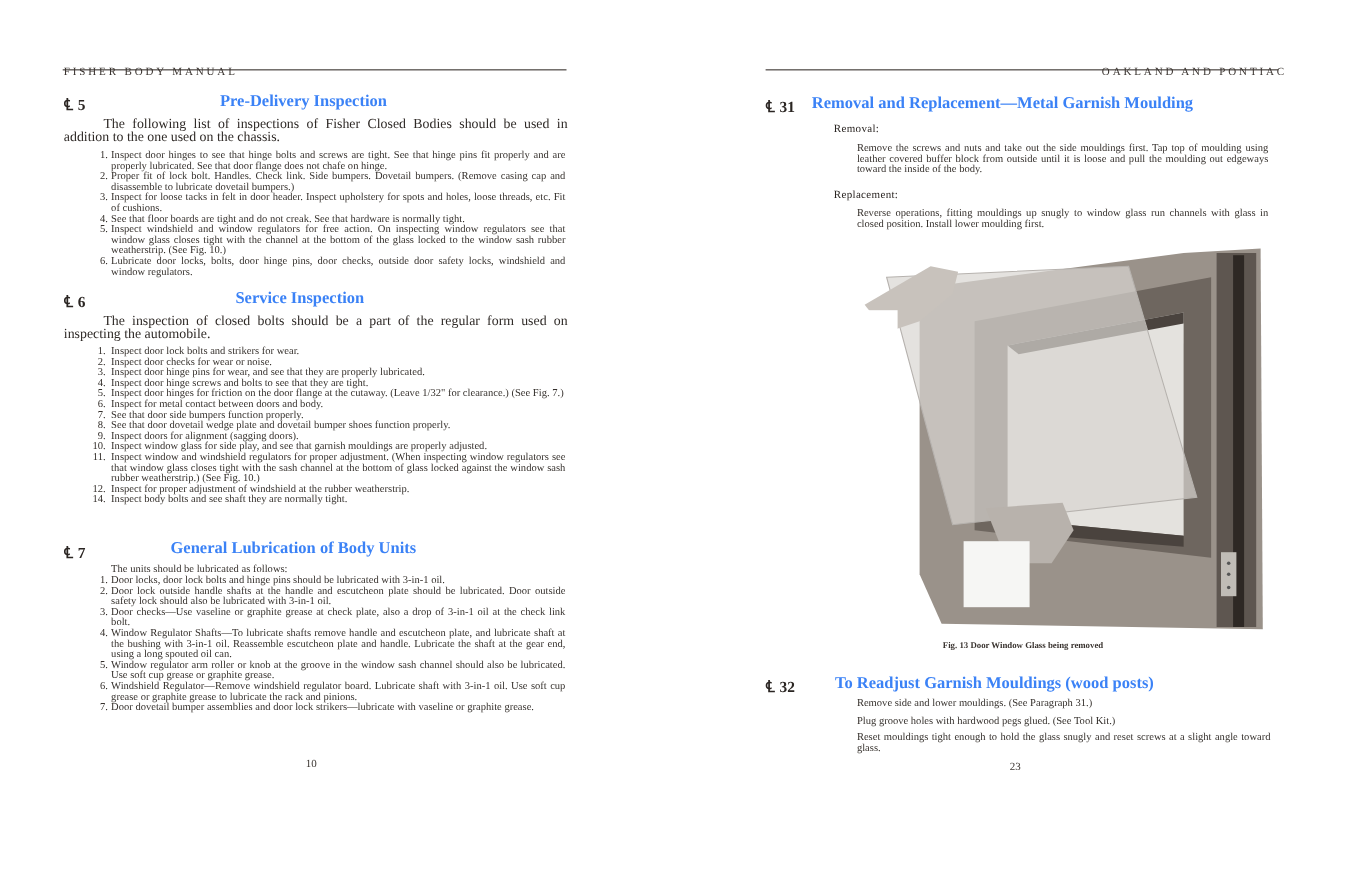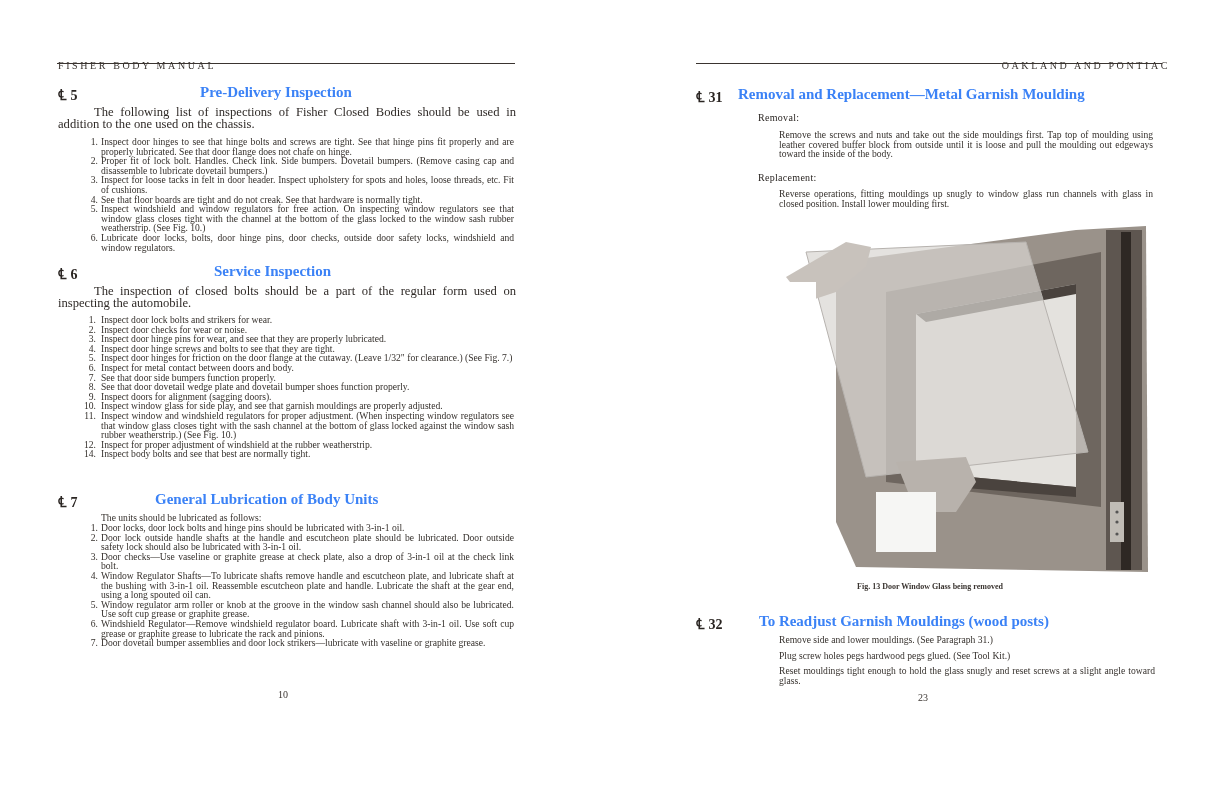--- a/index.html
+++ b/index.html
@@ -80,21 +80,21 @@
     <li><span class="n">3.</span><span>Inspect door hinge pins for wear, and see that they are properly lubricated.</span></li>
     <li><span class="n">4.</span><span>Inspect door hinge screws and bolts to see that they are tight.</span></li>
     <li><span class="n">5.</span><span>Inspect door hinges for friction on the door flange at the cutaway. (Leave 1/32" for clearance.) (See Fig. 7.)</span></li>
     <li><span class="n">6.</span><span>Inspect for metal contact between doors and body.</span></li>
     <li><span class="n">7.</span><span>See that door side bumpers function properly.</span></li>
     <li><span class="n">8.</span><span>See that door dovetail wedge plate and dovetail bumper shoes function properly.</span></li>
     <li><span class="n">9.</span><span>Inspect doors for alignment (sagging doors).</span></li>
     <li><span class="n">10.</span><span>Inspect window glass for side play, and see that garnish mouldings are properly adjusted.</span></li>
     <li><span class="n">11.</span><span>Inspect window and windshield regulators for proper adjustment.  (When inspecting window regulators see that window glass closes tight with the sash channel at the bottom of glass locked against the window sash rubber weatherstrip.)  (See Fig. 10.)</span></li>
     <li><span class="n">12.</span><span>Inspect for proper adjustment of windshield at the rubber weatherstrip.</span></li>
-    <li><span class="n">14.</span><span>Inspect body bolts and see that best are normally tight.</span></li>
+    <li><span class="n">14.</span><span>Inspect body bolts and see shaft they are normally tight.</span></li>
   </ol>
 
   <div class="sec-num" style="left:58px; top:491px;">
     <span class="pilcrow">℄</span><span>7</span>
   </div>
   <div class="sec-title" style="left:155px; top:491px;">General Lubrication of Body Units</div>
   <div class="plain" style="left:101px; top:513px;">The units should be lubricated as follows:</div>
   <ol class="items" style="left:88px; top:523px; width:426px;">
     <li><span class="n">1.</span><span>Door locks, door lock bolts and hinge pins should be lubricated with 3-in-1 oil.</span></li>
     <li><span class="n">2.</span><span>Door lock outside handle shafts at the handle and escutcheon plate should be lubricated. Door outside safety lock should also be lubricated with 3-in-1 oil.</span><br></li>
@@ -121,21 +121,21 @@
   <div class="para" style="left:89px; top:130px; width:374px;">Remove the screws and nuts and take out the side mouldings first.  Tap top of moulding using leather covered buffer block from outside until it is loose and pull the moulding out edgeways toward the inside of the body.</div>
 
   <div class="sub-head" style="left:68px; top:172px;">Replacement:</div>
   <div class="para" style="left:89px; top:189px; width:374px;">Reverse operations, fitting mouldings up snugly to window glass run channels with glass in closed position.  Install lower moulding first.</div>
 
   <div class="sec-num" style="left:6px; top:613px;">
     <span class="pilcrow">℄</span><span>32</span>
   </div>
   <div class="sec-title" style="left:69px; top:613px;">To Readjust Garnish Mouldings (wood posts)</div>
   <div class="para" style="left:89px; top:635px; width:376px;">Remove side and lower mouldings.  (See Paragraph 31.)</div>
-  <div class="para" style="left:89px; top:651px; width:376px;">Plug screw holes pegs hardwood pegs glued.  (See Tool Kit.)</div>
+  <div class="para" style="left:89px; top:651px; width:376px;">Plug groove holes with hardwood pegs glued.  (See Tool Kit.)</div>
   <div class="para" style="left:89px; top:666px; width:376px;">Reset mouldings tight enough to hold the glass snugly and reset screws at a slight angle toward glass.</div>
 
   <div class="folio" style="left:228px; top:692px;">23</div>
 </div>
 
 <svg class="figure" viewBox="0 0 380 355">
   <defs>
     <linearGradient id="fade" x1="0" x2="0" y1="0" y2="1">
       <stop offset="0" stop-color="#6a625c"></stop>
       <stop offset="1" stop-color="#8c847c"></stop>

